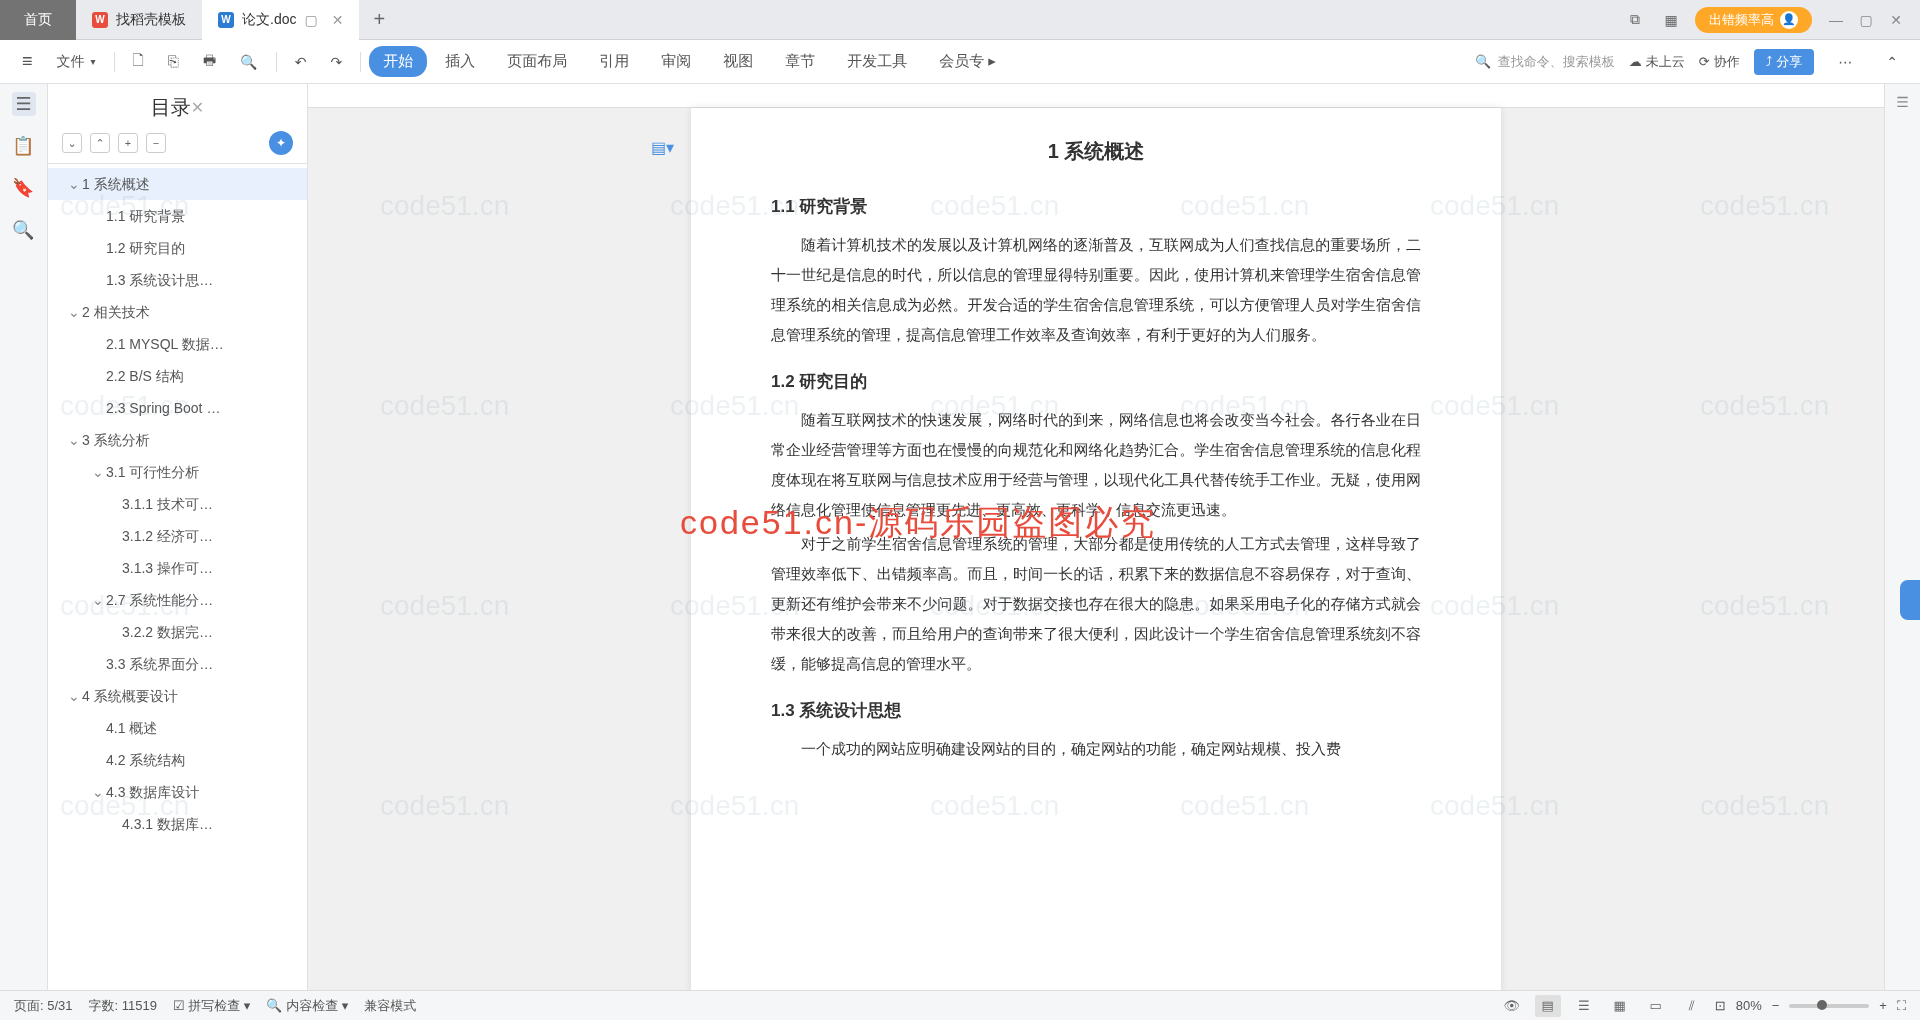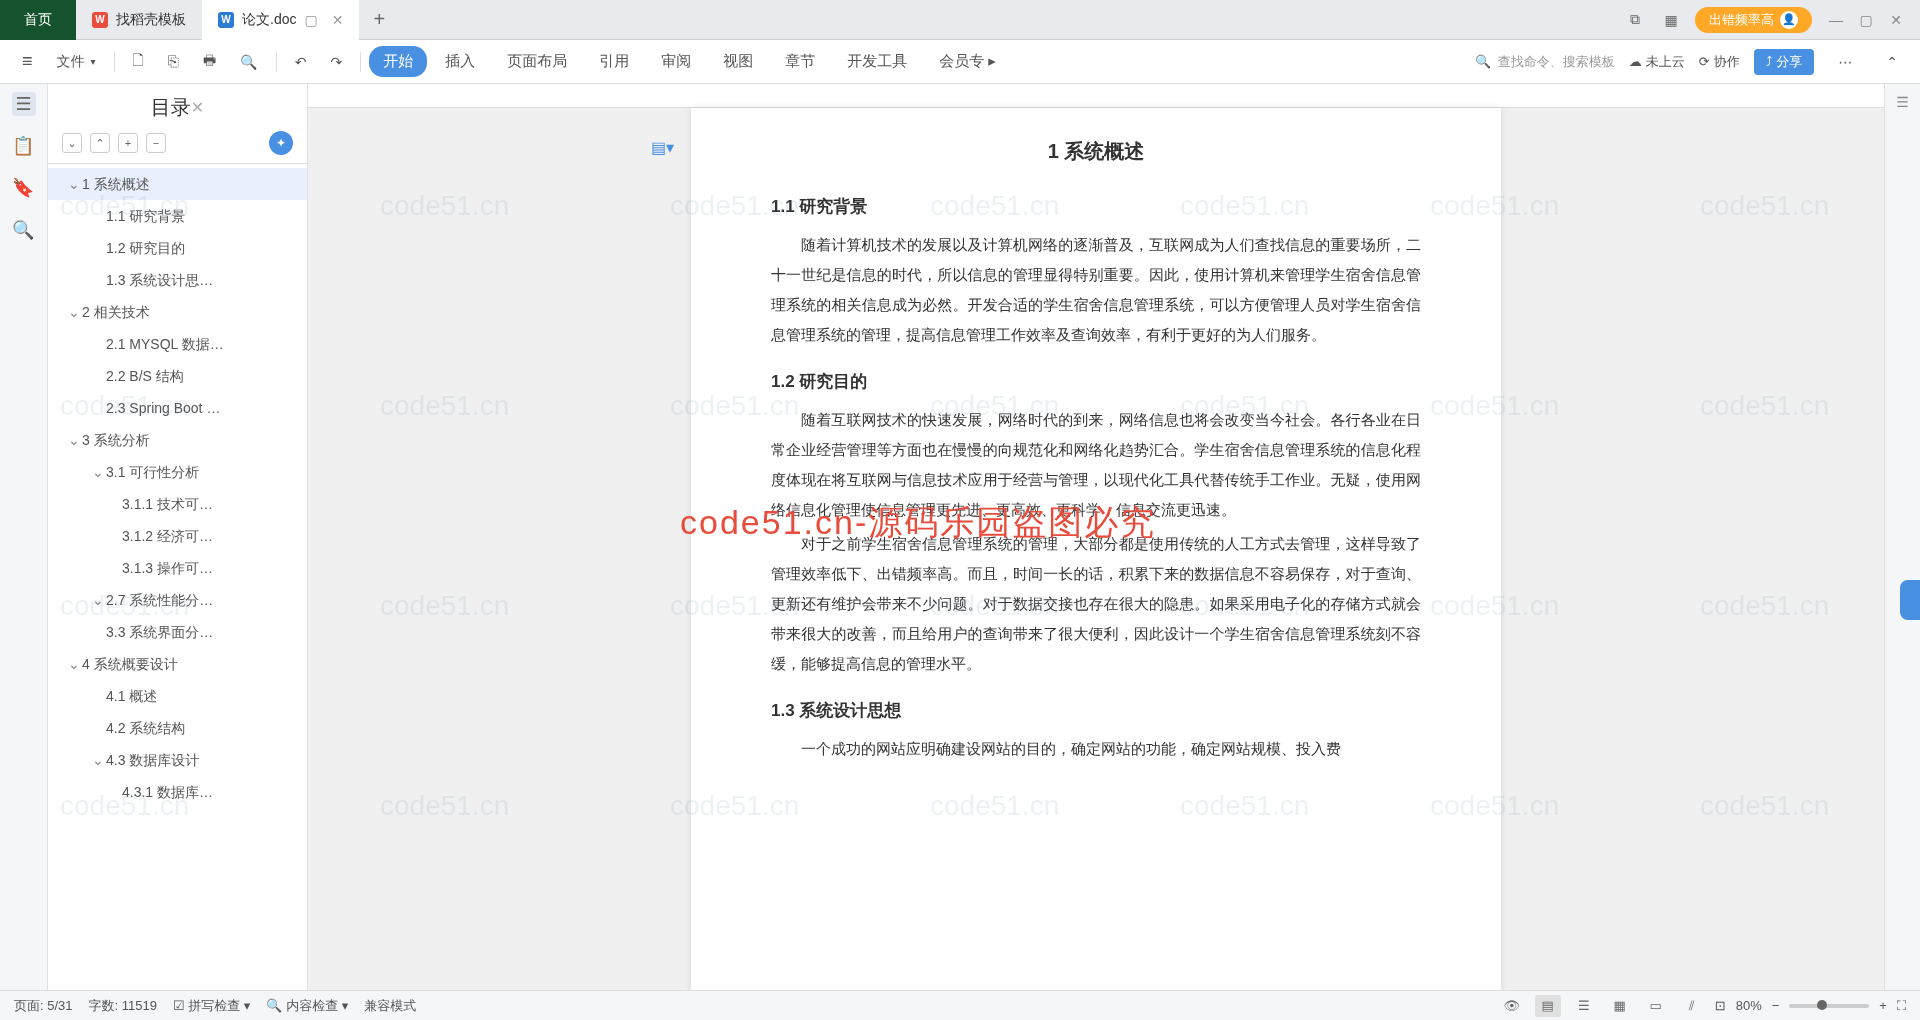--- a/index.html
+++ b/index.html
@@ -1,19 +1,19 @@
 <!DOCTYPE html>
 <html><head>
 <meta charset="utf-8">
 <style>
 *{box-sizing:border-box;margin:0;padding:0;font-family:"Microsoft YaHei",sans-serif}
 body{background:#fff;width:1920px;height:1020px;overflow:hidden;position:relative;font-size:14px;color:#333}
 .tabs-bar{height:40px;background:#e8eaed;display:flex;align-items:center;border-bottom:1px solid #d0d0d0}
 .tab{height:40px;display:flex;align-items:center;padding:0 16px;gap:8px;cursor:pointer;position:relative}
-.tab.home{background:#14532d;color:#fff;padding:0 24px}
+.tab.home{background:#737373;color:#fff;padding:0 24px}
 .tab.active{background:#fff}
 .tab-icon{width:16px;height:16px;display:inline-flex;align-items:center;justify-content:center}
 .tab-icon.red{background:#e74c3c;border-radius:3px;color:#fff;font-size:10px;font-weight:bold}
 .tab-icon.blue{background:#2b7cd3;border-radius:3px;color:#fff;font-size:10px;font-weight:bold}
 .tab-close{font-size:14px;color:#999;margin-left:8px}
 .tab-new{width:40px;display:flex;align-items:center;justify-content:center;font-size:20px;color:#666;cursor:pointer}
 .tabs-right{margin-left:auto;display:flex;align-items:center;gap:12px;padding-right:12px}
 .tabs-right .ico{width:24px;height:24px;display:flex;align-items:center;justify-content:center;color:#666;cursor:pointer}
 .login-btn{background:#ffa726;color:#fff;padding:4px 14px;border-radius:14px;display:flex;align-items:center;gap:6px;cursor:pointer;font-size:13px}
 .win-btns{display:flex;gap:6px}
@@ -168,20 +168,21 @@
         <div class="tree-item l1"><span class="chev">⌄</span><span>2 相关技术</span></div>
         <div class="tree-item l2"><span class="chev"></span><span>2.1 MYSQL 数据…</span></div>
         <div class="tree-item l2"><span class="chev"></span><span>2.2 B/S 结构</span></div>
         <div class="tree-item l2"><span class="chev"></span><span>2.3 Spring Boot …</span></div>
         <div class="tree-item l1"><span class="chev">⌄</span><span>3 系统分析</span></div>
         <div class="tree-item l2"><span class="chev">⌄</span><span>3.1 可行性分析</span></div>
         <div class="tree-item l3"><span class="chev"></span><span>3.1.1 技术可…</span></div>
         <div class="tree-item l3"><span class="chev"></span><span>3.1.2 经济可…</span></div>
         <div class="tree-item l3"><span class="chev"></span><span>3.1.3 操作可…</span></div>
         <div class="tree-item l2"><span class="chev">⌄</span><span>2.7 系统性能分…</span></div>
+        <div class="tree-item l3"><span class="chev"></span><span>3.2.2 数据完…</span></div>
         <div class="tree-item l2"><span class="chev"></span><span>3.3 系统界面分…</span></div>
         <div class="tree-item l1"><span class="chev">⌄</span><span>4 系统概要设计</span></div>
         <div class="tree-item l2"><span class="chev"></span><span>4.1 概述</span></div>
         <div class="tree-item l2"><span class="chev"></span><span>4.2 系统结构</span></div>
         <div class="tree-item l2"><span class="chev">⌄</span><span>4.3 数据库设计</span></div>
         <div class="tree-item l3"><span class="chev"></span><span>4.3.1 数据库…</span></div>
       </div>
   </div>
 
   <div class="document-area">

